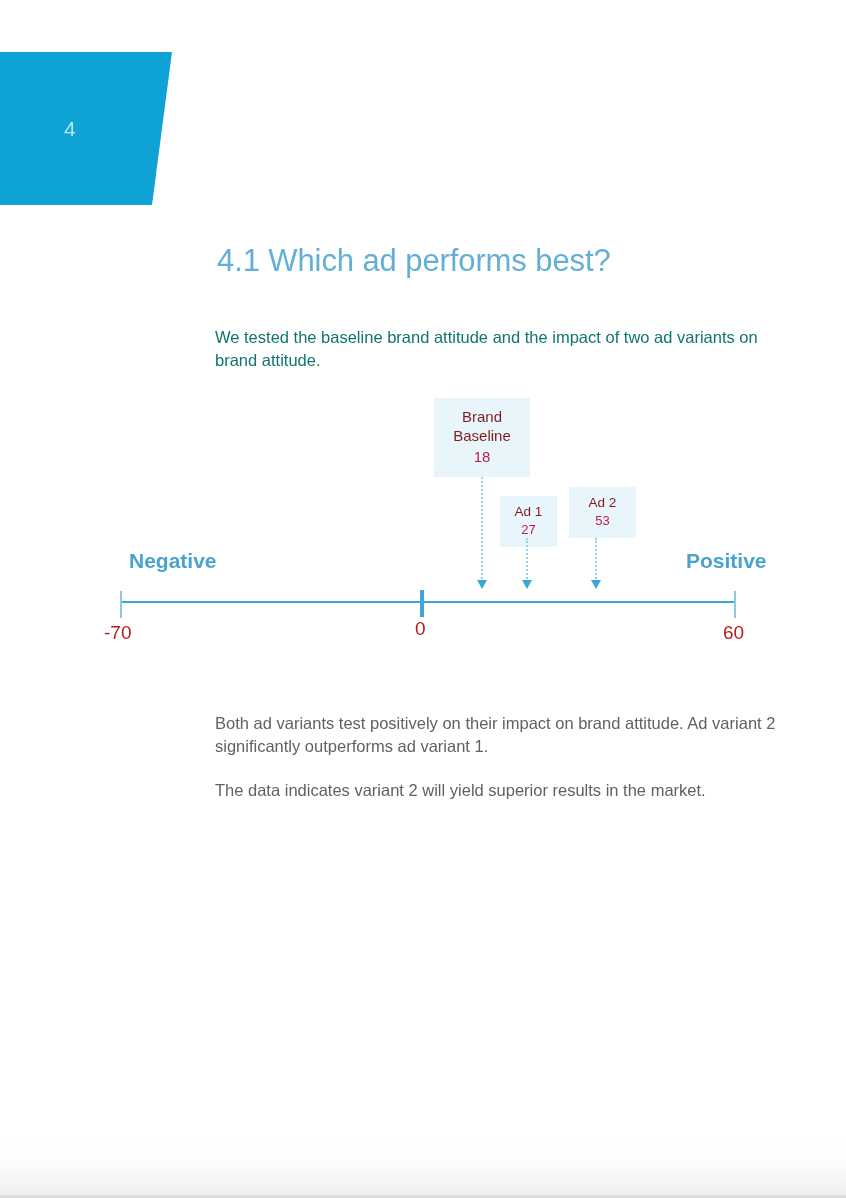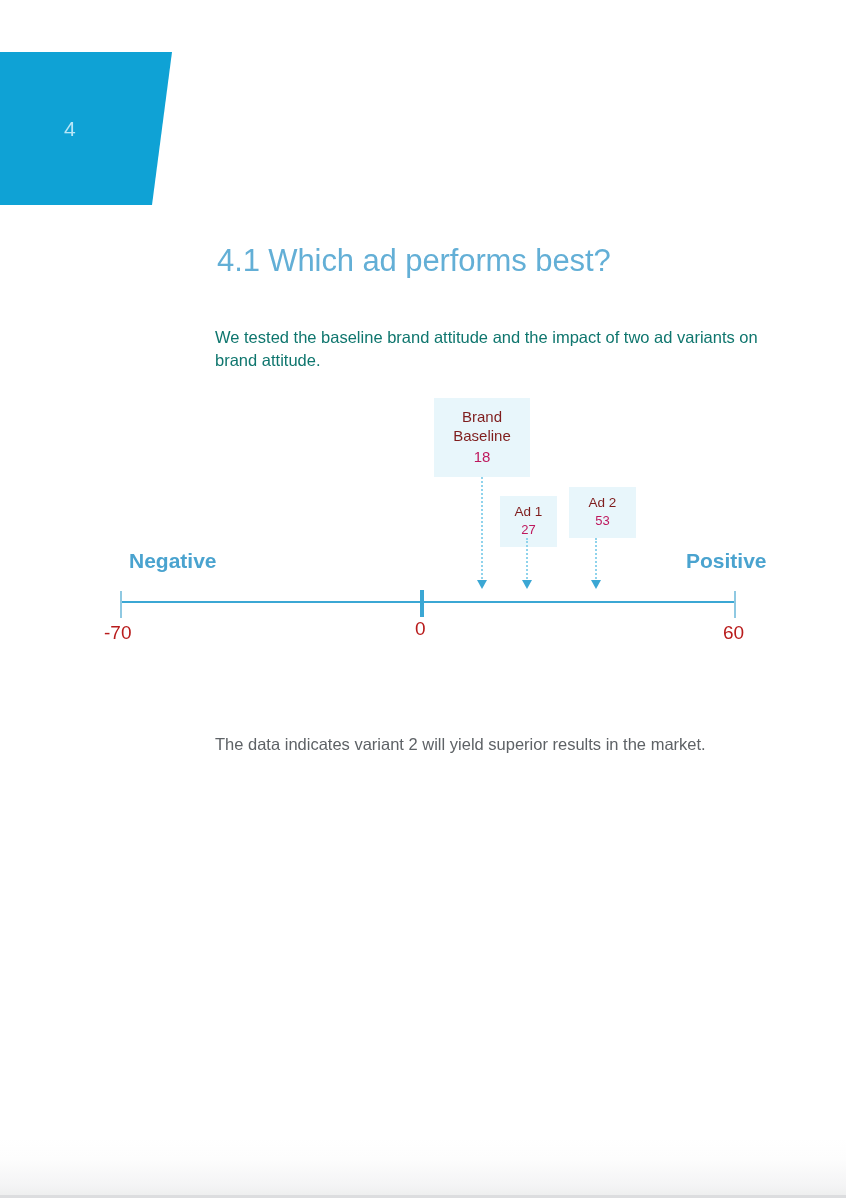--- a/index.html
+++ b/index.html
@@ -287,19 +287,20 @@
 
     <div id="label-negative" class="axis-end-label">Negative</div>
     <div id="label-positive" class="axis-end-label">Positive</div>
 
     <div id="value-min" class="axis-value-label">-70</div>
     <div id="value-zero" class="axis-value-label">0</div>
     <div id="value-max" class="axis-value-label">60</div>
   </div>
 
   <div id="conclusion-block">
+    <p id="conclusion-paragraph-1" class="conclusion-paragraph">Both ad variants test positively on their impact on brand attitude. Ad variant 2 significantly outperforms ad variant 1.</p>
     <p id="conclusion-paragraph-2" class="conclusion-paragraph">The data indicates variant 2 will yield superior results in the market.</p>
   </div>
 
   <div id="page-bottom-edge"></div>
   <div id="page-bottom-rule"></div>
 
 </div>
 
 </body></html>

